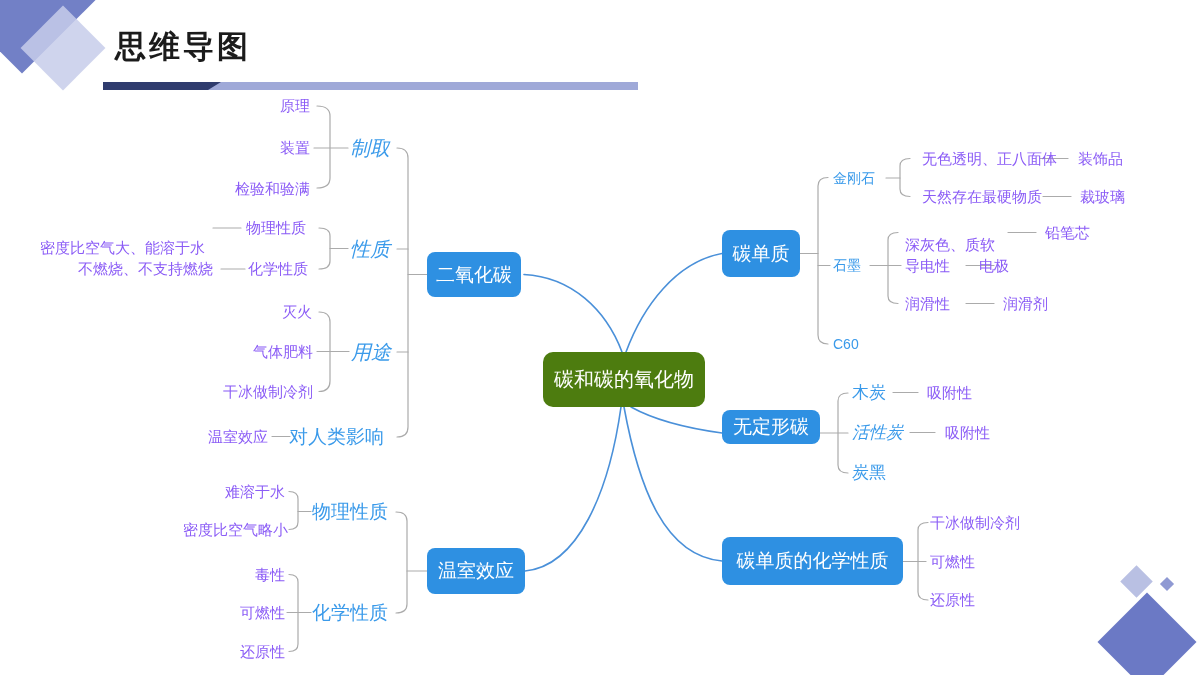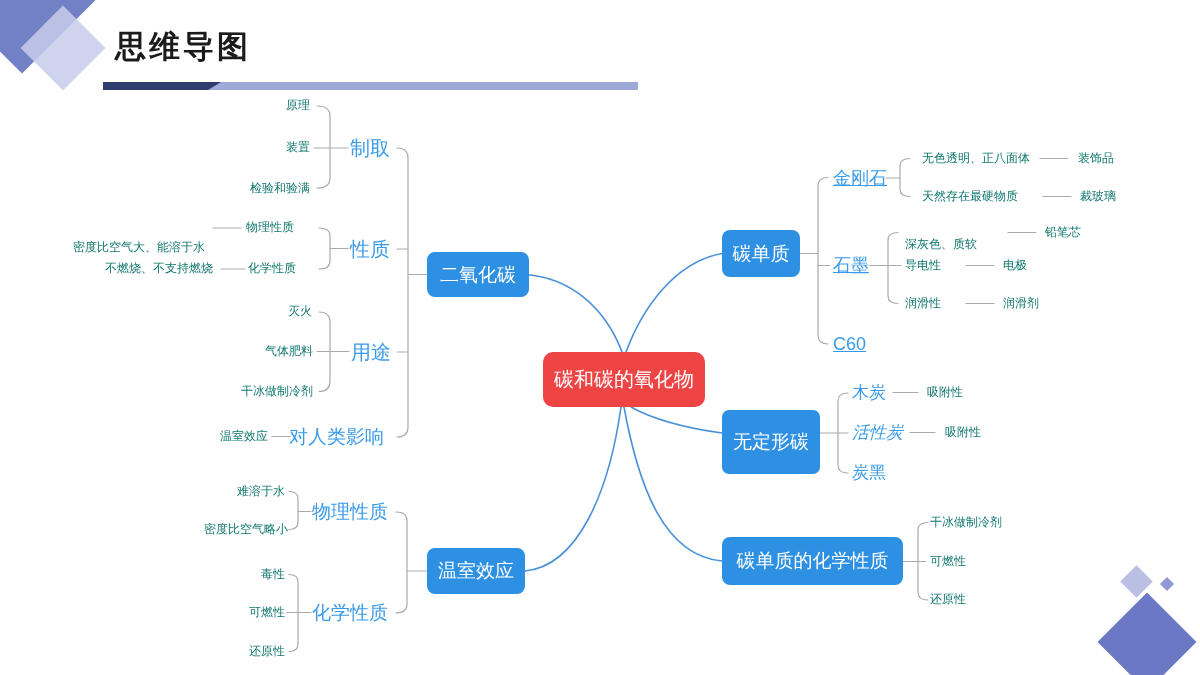--- a/index.html
+++ b/index.html
@@ -8,31 +8,31 @@
     font-family:"Liberation Sans","DejaVu Sans",sans-serif;
   }
   
   .diamond{position:absolute;transform:rotate(45deg);}
   
   .slide-title{position:absolute;left:115px;top:26px;font-size:31px;font-weight:700;color:#1b1b1b;letter-spacing:3px;white-space:nowrap;}
   .bar-light{position:absolute;left:103px;top:82px;width:535px;height:8px;background:#9FA9D8;}
   .bar-dark{position:absolute;left:103px;top:82px;width:118px;height:8px;background:#2F3C6E;
             clip-path:polygon(0 0,100% 0,89% 100%,0 100%);}
   
-  .leaf{position:absolute;font-size:12px;line-height:17px;color:#0f766e;white-space:nowrap;}
+  .leaf{position:absolute;font-size:15px;line-height:17px;color:#8b5cf6;white-space:nowrap;}
   .leaf.r{text-align:right;}
   .branch{position:absolute;color:#3A9AEA;white-space:nowrap;}
-  .b20{font-size:20px;line-height:24px;}
+  .b20{font-size:20px;line-height:24px;font-style:italic;}
   .b19{font-size:19px;line-height:22px;}
-  .b18{font-size:18px;line-height:22px;text-decoration:underline;}
+  .b18{font-size:14px;line-height:22px;}
   .b17{font-size:17px;line-height:20px;}
   .node{position:absolute;background:#2E90E2;color:#fff;border-radius:8px;
         display:flex;align-items:center;justify-content:center;
         font-size:19px;font-weight:500;white-space:nowrap;}
-  .root-node{background:#ef4444;font-size:20px;border-radius:10px;}
+  .root-node{background:#4d7c0f;font-size:20px;border-radius:10px;}
   svg.wires{position:absolute;left:0;top:0;}
 </style>
 </head>
 <body>
 
 <div class="diamond" style="left:-30px;top:-52px;width:104px;height:104px;background:#7280C6;"></div>
 <div class="diamond" style="left:33px;top:18px;width:60px;height:60px;background:#C7CDEA;opacity:.85;"></div>
 <div class="diamond" style="left:1125px;top:570px;width:23px;height:23px;background:#B9C0E3;"></div>
 <div class="diamond" style="left:1162px;top:579px;width:10px;height:10px;background:#8F99D3;"></div>
 <div class="diamond" style="left:1112px;top:607px;width:70px;height:70px;background:#6B79C5;"></div>
@@ -99,30 +99,30 @@
     <path d="M722 253.5 C676 262 643 306 626 352"></path>
     <path d="M525 571 C578 566 609 492 621 407"></path>
     <path d="M722 433 C678 427 649 417 631 407"></path>
     <path d="M722 561 C665 556 639 489 624 407"></path>
   </g>
 </svg>
 
 <div class="node root-node" style="left:543px;top:352px;width:162px;height:55px;">
     <span>碳和碳的氧化物</span>
   </div>
-<div class="node" style="left:427px;top:252px;width:102px;height:45px;">
+<div class="node" style="left:427px;top:252px;width:94px;height:45px;">
     <span>二氧化碳</span>
   </div>
 <div class="node" style="left:427px;top:548px;width:98px;height:46px;">
     <span>温室效应</span>
   </div>
 <div class="node" style="left:722px;top:230px;width:78px;height:47px;">
     <span>碳单质</span>
   </div>
-<div class="node" style="left:722px;top:410px;width:98px;height:64px;border-radius:7px;">
+<div class="node" style="left:722px;top:410px;width:98px;height:34px;">
     <span>无定形碳</span>
   </div>
 <div class="node" style="left:722px;top:537px;width:181px;height:48px;">
     <span>碳单质的化学性质</span>
   </div>
 
 <div class="branch b20" style="left:350px;top:136px;">制取</div>
 <div class="branch b20" style="left:350px;top:237px;">性质</div>
 <div class="branch b20" style="left:351px;top:340px;">用途</div>
 <div class="branch b19" style="left:289px;top:426px;">对人类影响</div>
@@ -150,21 +150,21 @@
 <div class="branch b18" style="left:833px;top:167px;">金刚石</div>
 <div class="branch b18" style="left:833px;top:254px;">石墨</div>
 <div class="branch b18" style="left:833px;top:333px;">C60</div>
 <div class="leaf" style="left:922px;top:150px;">无色透明、正八面体</div>
 <div class="leaf" style="left:1078px;top:150px;">装饰品</div>
 <div class="leaf" style="left:922px;top:188px;">天然存在最硬物质</div>
 <div class="leaf" style="left:1080px;top:188px;">裁玻璃</div>
 <div class="leaf" style="left:905px;top:236px;">深灰色、质软</div>
 <div class="leaf" style="left:1045px;top:224px;">铅笔芯</div>
 <div class="leaf" style="left:905px;top:257px;">导电性</div>
-<div class="leaf" style="left:1003px;top:257px;">电极</div>
+<div class="leaf" style="left:979px;top:257px;">电极</div>
 <div class="leaf" style="left:905px;top:295px;">润滑性</div>
 <div class="leaf" style="left:1003px;top:295px;">润滑剂</div>
 
 <div class="branch b17" style="left:852px;top:383px;">木炭</div>
 <div class="leaf" style="left:927px;top:384px;">吸附性</div>
 <div class="branch b17" style="left:852px;top:423px;font-style:italic;">活性炭</div>
 <div class="leaf" style="left:945px;top:424px;">吸附性</div>
 <div class="branch b17" style="left:852px;top:463px;">炭黑</div>
 
 <div class="leaf" style="left:930px;top:514px;">干冰做制冷剂</div>

